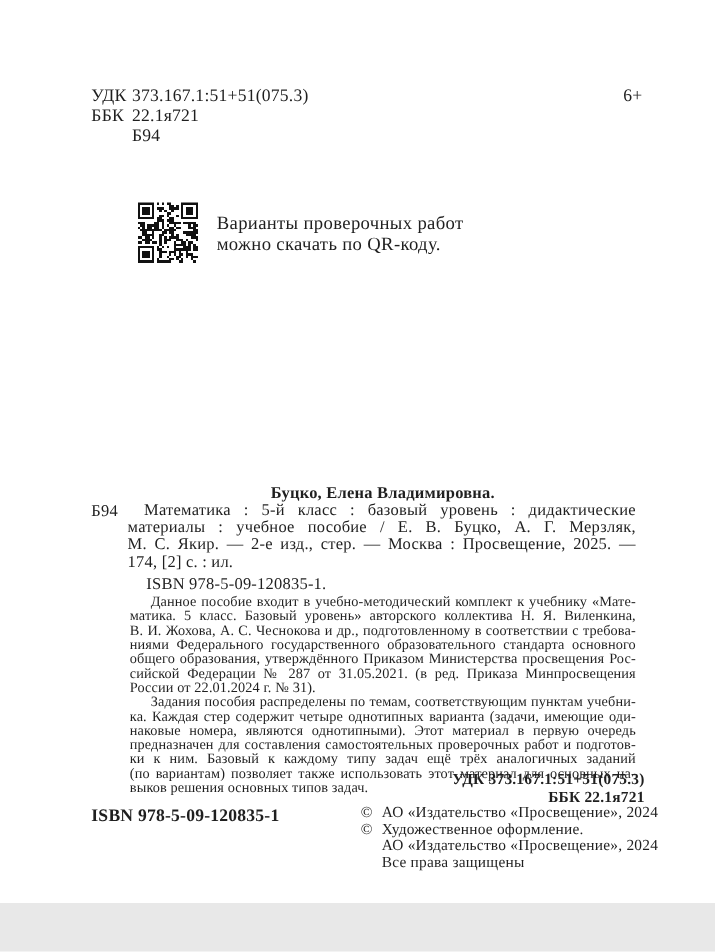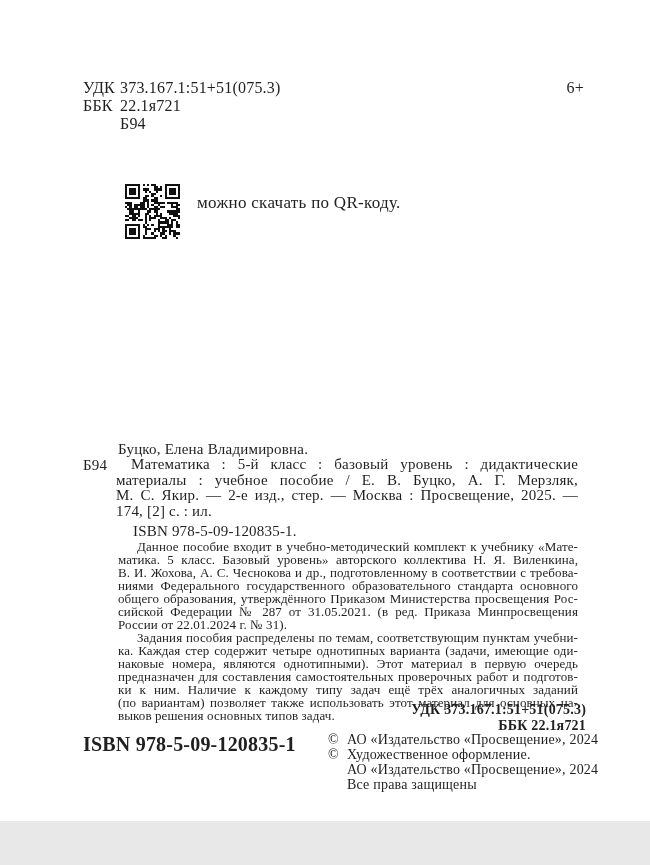--- a/index.html
+++ b/index.html
@@ -35,21 +35,21 @@
   .qr-caption{
     margin-top:10px;
     font-size:17px;line-height:18.5px;letter-spacing:.3px;
   }
   
   .catalog{
     position:absolute;left:83px;top:442px;width:495px;
     font-size:15px;line-height:15.4px;letter-spacing:.2px;
   }
   .card-code{position:absolute;left:0;top:16px;}
-  .card-author{margin-left:35px;font-weight:normal;}
+  .card-author{margin-left:35px;font-weight:bold;text-align:center;}
   .card-desc{margin-left:33px;}
   .card-desc .jline{text-align:justify;text-align-last:justify;}
   .card-desc .jline:first-child{text-indent:15px;}
   .card-desc .jline:last-child{text-align:center;text-align-last:left;}
   .card-isbn{margin-left:50px;margin-top:5px;}
   
   .annotation{
     position:absolute;left:118px;top:540px;width:460px;
     font-size:13px;line-height:13px;letter-spacing:.1px;
   }
@@ -57,21 +57,21 @@
   .para .jline:first-child{text-indent:19px;}
   .para .jline:last-child{text-align:right;text-align-last:left;}
   
   .footer-udkbbk{
     position:absolute;top:702px;right:64px;
     text-align:right;font-weight:bold;
     font-size:14px;line-height:15.5px;letter-spacing:.2px;
   }
   .footer-isbn{
     position:absolute;top:733px;left:83px;
-    font-weight:bold;font-size:20px;letter-spacing:.2px;
+    font-weight:bold;font-size:16px;letter-spacing:.2px;
   }
   .footer-copyright{
     position:absolute;top:732px;left:328px;
     font-size:14px;line-height:15px;letter-spacing:.2px;
   }
   .crow{display:flex;}
   .csym{width:19px;flex:none;}
 </style>
 </head>
 <body>
@@ -414,20 +414,21 @@
           <rect x="10" y="24" width="1" height="1"></rect>
           <rect x="11" y="24" width="1" height="1"></rect>
           <rect x="12" y="24" width="1" height="1"></rect>
           <rect x="13" y="24" width="1" height="1"></rect>
           <rect x="17" y="24" width="1" height="1"></rect>
           <rect x="18" y="24" width="1" height="1"></rect>
           <rect x="23" y="24" width="1" height="1"></rect>
         </svg>
     </div>
     <div class="qr-caption">
+      <div>Варианты проверочных работ</div>
       <div>можно скачать по QR-коду.</div>
     </div>
   </div>
 
   <div class="catalog">
     <div class="card-code">Б94</div>
     <div class="card-author">Буцко, Елена Владимировна.</div>
     <div class="card-desc">
         <div class="jline">Математика : 5-й класс : базовый уровень : дидактические</div>
         <div class="jline">материалы : учебное пособие / Е. В. Буцко, А. Г. Мерзляк,</div>
@@ -445,21 +446,21 @@
         <div class="jline">ниями Федерального государственного образовательного стандарта основного</div>
         <div class="jline">общего образования, утверждённого Приказом Министерства просвещения Рос-</div>
         <div class="jline">сийской Федерации № 287 от 31.05.2021. (в ред. Приказа Минпросвещения</div>
         <div class="jline">России от 22.01.2024 г. № 31).</div>
       </div>
     <div class="para">
         <div class="jline">Задания пособия распределены по темам, соответствующим пунктам учебни-</div>
         <div class="jline">ка. Каждая стер содержит четыре однотипных варианта (задачи, имеющие оди-</div>
         <div class="jline">наковые номера, являются однотипными). Этот материал в первую очередь</div>
         <div class="jline">предназначен для составления самостоятельных проверочных работ и подготов-</div>
-        <div class="jline">ки к ним. Наличие к каждому типу задач ещё трёх аналогичных заданий</div>
+        <div class="jline">ки к ним. Базовый к каждому типу задач ещё трёх аналогичных заданий</div>
         <div class="jline">(по вариантам) позволяет также использовать этот материал для основных на-</div>
         <div class="jline">выков решения основных типов задач.</div>
       </div>
   </div>
 
   <div class="footer-udkbbk">
     <div>УДК 373.167.1:51+51(075.3)</div>
     <div>ББК 22.1я721</div>
   </div>
 

